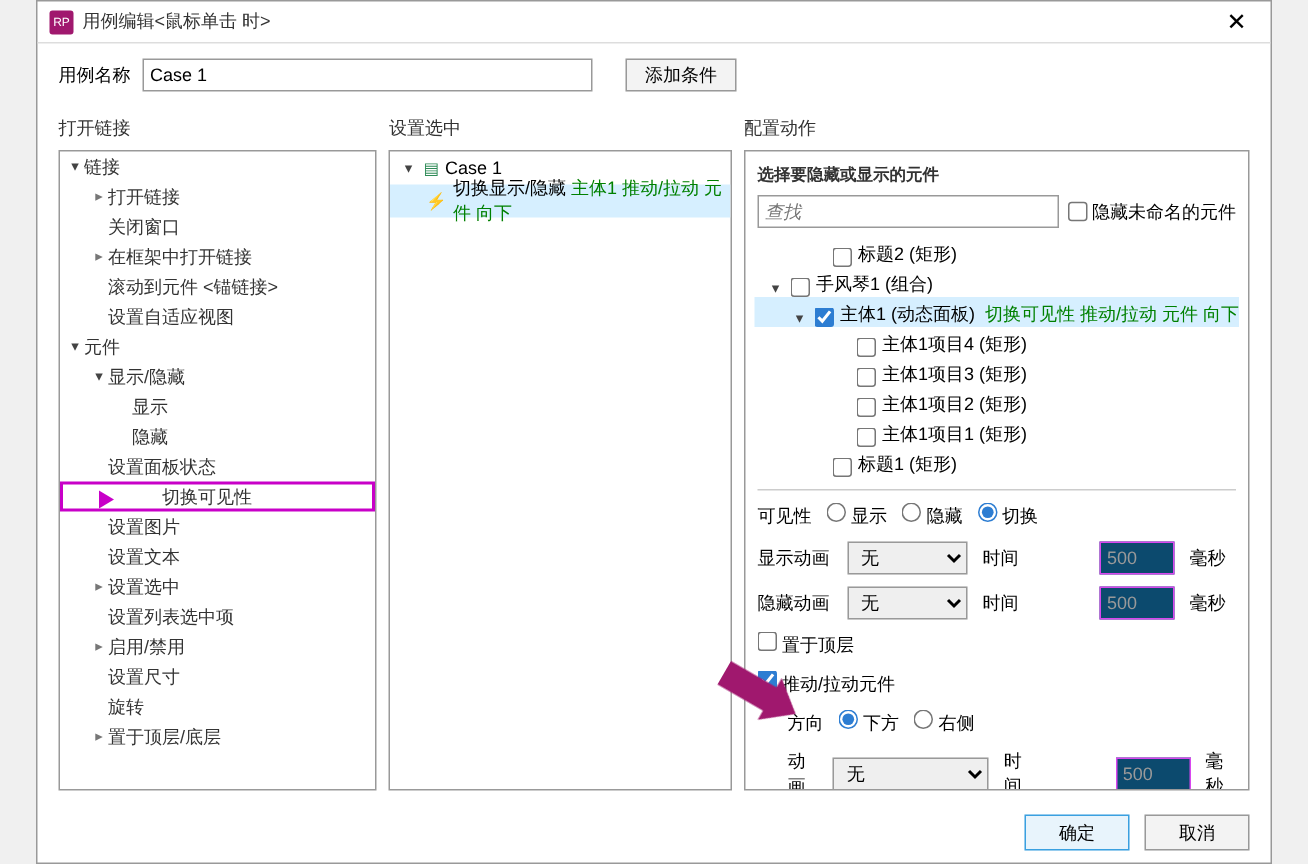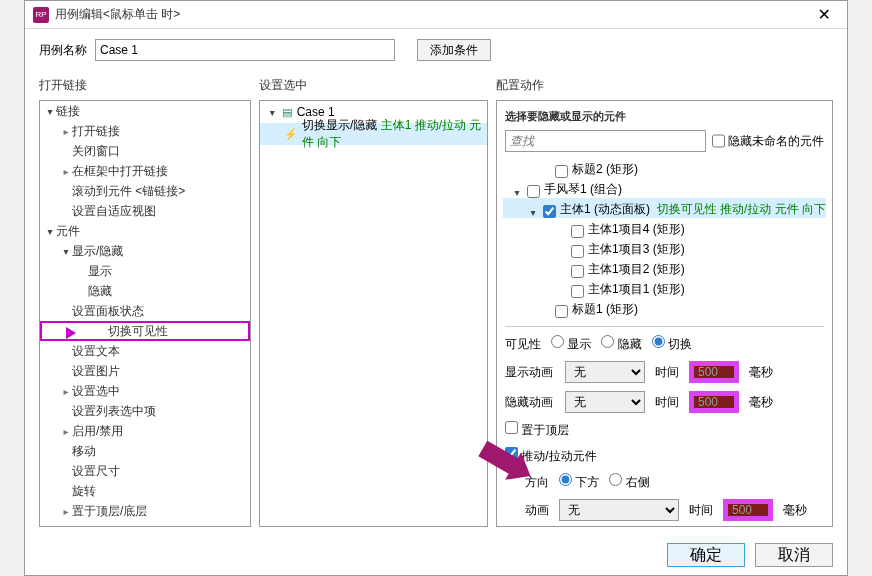--- a/index.html
+++ b/index.html
@@ -40,25 +40,25 @@
 .widget-tree { padding: 0 6px 4px 6px; }
 .wt-row { display: flex; align-items: flex-end; height: 20px; gap: 4px; }
 .wt-row .caret { width: 12px; }
 .wt-row .cb { width: 13px; height: 13px; }
 .wt-row .lbl { font-size: 12px; white-space: nowrap; }
 .wt-row .lbl .g { color: #008000; }
 .sel-row { background: #d6efff; }
 .sep { height: 1px; background: #ccc; margin: 4px 8px; }
 .opt-row { display: flex; align-items: center; padding: 4px 8px; gap: 10px; font-size: 12px; }
 .opt-row select { height: 22px; border: 1px solid #999; padding: 0 4px; font-size: 12px; }
-.opt-row input[type=text] { width: 50px; height: 22px; border: 5px solid #d946ef; padding: 0 4px; color: #999; background: #7f1d1d; }
+.opt-row input[type=text] { width: 50px; height: 22px; border: 1px solid #d946ef; padding: 0 4px; color: #999; background: #0c4a6e; margin-left: 44px; }
 .arrow-callout { position: absolute; left: 480px; top: 450px; width: 42px; height: 18px; background: #a0186e; transform: rotate(30deg); }
 .arrow-callout::after { content: ""; position: absolute; right: -13px; top: -7px; width: 0; height: 0; border-top: 16px solid transparent; border-bottom: 16px solid transparent; border-left: 20px solid #a0186e; }
 .footer { display: flex; justify-content: flex-end; align-items: center; gap: 10px; padding: 8px 14px; }
-.footer button { height: 24px; padding: 0 22px; border: 1px solid #999; background: #f3f3f3; cursor: pointer; font-size: 16px; text-align: right; }
+.footer button { height: 24px; padding: 0 22px; border: 1px solid #999; background: #f3f3f3; cursor: pointer; font-size: 12px; text-align: right; }
 .footer .ok { border: 1px solid #3aa0e0; background: #e8f4fc; }
 .radio, .chk { accent-color: #2d7dd2; }
 </style>
 </head>
 <body>
 
 <div class="dialog">
   <div class="titlebar">
     <div class="logo">RP</div>
     <div class="title">用例编辑&lt;鼠标单击 时&gt;</div>
@@ -120,41 +120,37 @@
             <span class="bullet"></span>
             <span class="tree-label">设置面板状态</span>
           </div>
         <div class="tree-item highlight-box" style="padding-left:36px">
             <div class="highlight-caret"></div>
             <span class="bullet"></span>
             <span class="tree-label" style="padding-left:18px">切换可见性</span>
           </div>
         <div class="tree-item" style="padding-left:20px">
             <span class="bullet"></span>
+            <span class="tree-label">设置图片</span>
+          </div>
+        <div class="tree-item" style="padding-left:20px">
+            <span class="bullet"></span>
             <span class="tree-label">设置文本</span>
           </div>
         <div class="tree-item" style="padding-left:20px">
-            <span class="bullet"></span>
-            <span class="tree-label">设置图片</span>
-          </div>
-        <div class="tree-item" style="padding-left:20px">
             <span class="bullet">▸</span>
             <span class="tree-label">设置选中</span>
           </div>
         <div class="tree-item" style="padding-left:20px">
             <span class="bullet"></span>
             <span class="tree-label">设置列表选中项</span>
           </div>
         <div class="tree-item" style="padding-left:20px">
             <span class="bullet">▸</span>
             <span class="tree-label">启用/禁用</span>
-          </div>
-        <div class="tree-item" style="padding-left:20px">
-            <span class="bullet"></span>
-            <span class="tree-label">移动</span>
           </div>
         <div class="tree-item" style="padding-left:20px">
             <span class="bullet"></span>
             <span class="tree-label">设置尺寸</span>
           </div>
         <div class="tree-item" style="padding-left:20px">
             <span class="bullet"></span>
             <span class="tree-label">旋转</span>
           </div>
         <div class="tree-item" style="padding-left:20px">

